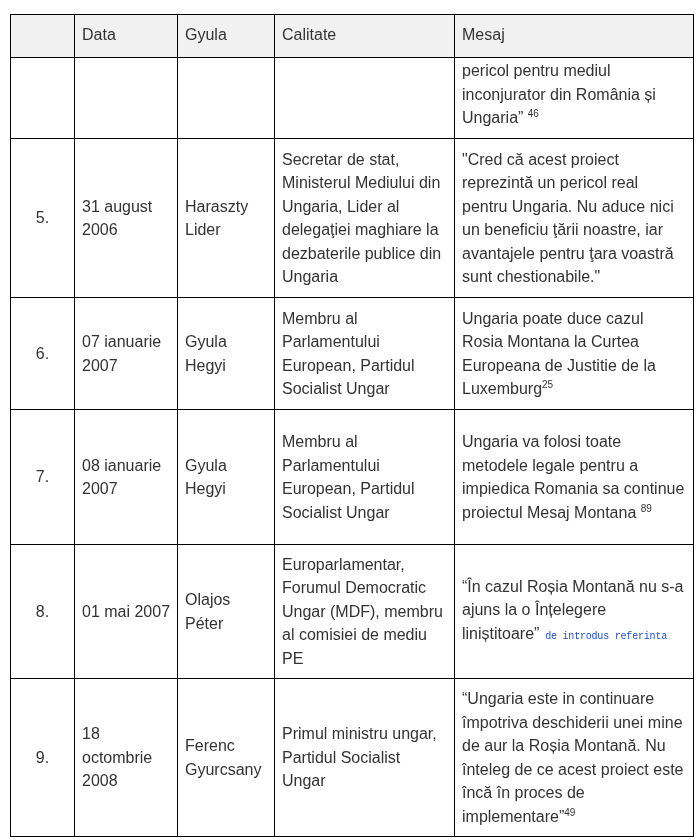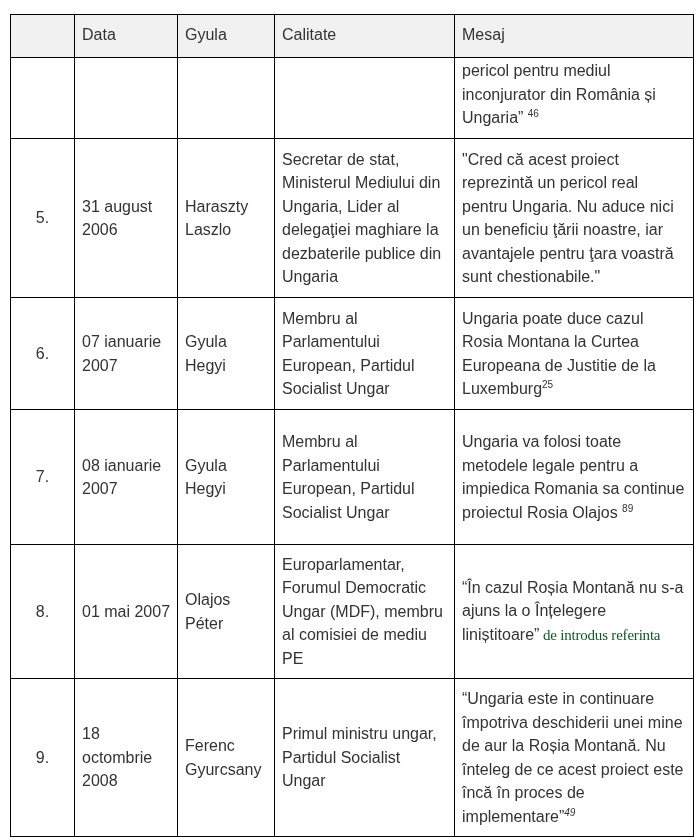--- a/index.html
+++ b/index.html
@@ -57,25 +57,25 @@
     tr.row-6 td { height: 111px; }
     tr.row-7 td { height: 134px; }
     tr.row-8 td { height: 133px; }
     tr.row-9 td { height: 157px; }
 
     sup.fn {
       font-size: 10px;
       line-height: 0;
       vertical-align: super;
     }
-    sup.fn.italic { font-style: italic; }
+    sup.fn.italic { }
     span.note {
-      font-family: Liberation Serif, serif;
-      font-size: 15px;
-      color: #14532d;
+      font-family: Liberation Mono, monospace;
+      font-size: 10px;
+      color: #1d4ed8;
       letter-spacing: -0.2px;
     }
   </style>
 </head>
 <body>
 
 <table class="doc-table">
   <colgroup>
     <col class="c-nr">
       <col class="c-data">
@@ -97,39 +97,39 @@
       <td class="nr"></td>
       <td></td>
       <td></td>
       <td></td>
       <td class="msg"><span>pericol pentru mediul inconjurator din România și Ungaria”</span> <sup class="fn">46</sup></td>
     </tr>
 
     <tr class="row-5">
       <td class="nr">5.</td>
       <td>31 august 2006</td>
-      <td>Haraszty Laszlo</td>
+      <td>Haraszty Lider</td>
       <td>Secretar de stat, Ministerul Mediului din Ungaria, Lider al delegaţiei maghiare la dezbaterile publice din Ungaria</td>
       <td><span>"Cred că acest proiect reprezintă un pericol real pentru Ungaria. Nu aduce nici un beneficiu ţării noastre, iar avantajele pentru ţara voastră sunt chestionabile."</span></td>
     </tr>
 
     <tr class="row-6">
       <td class="nr">6.</td>
       <td>07 ianuarie 2007</td>
       <td>Gyula Hegyi</td>
       <td>Membru al Parlamentului European, Partidul Socialist Ungar</td>
       <td><span>Ungaria poate duce cazul Rosia Montana la Curtea Europeana de Justitie de la Luxemburg</span><sup class="fn">25</sup></td>
     </tr>
 
     <tr class="row-7">
       <td class="nr">7.</td>
       <td>08 ianuarie 2007</td>
       <td>Gyula Hegyi</td>
       <td>Membru al Parlamentului European, Partidul Socialist Ungar</td>
-      <td><span>Ungaria va folosi toate metodele legale pentru a impiedica Romania sa continue proiectul Rosia Olajos </span><sup class="fn">89</sup></td>
+      <td><span>Ungaria va folosi toate metodele legale pentru a impiedica Romania sa continue proiectul Mesaj Montana </span><sup class="fn">89</sup></td>
     </tr>
 
     <tr class="row-8">
       <td class="nr">8.</td>
       <td>01 mai 2007</td>
       <td>Olajos Péter</td>
       <td>Europarlamentar, Forumul Democratic Ungar (MDF), membru al comisiei de mediu PE</td>
       <td><span>“În cazul Roșia Montană nu s-a ajuns la o Înțelegere liniștitoare”</span><span class="note"> de introdus referinta</span></td>
     </tr>
 

